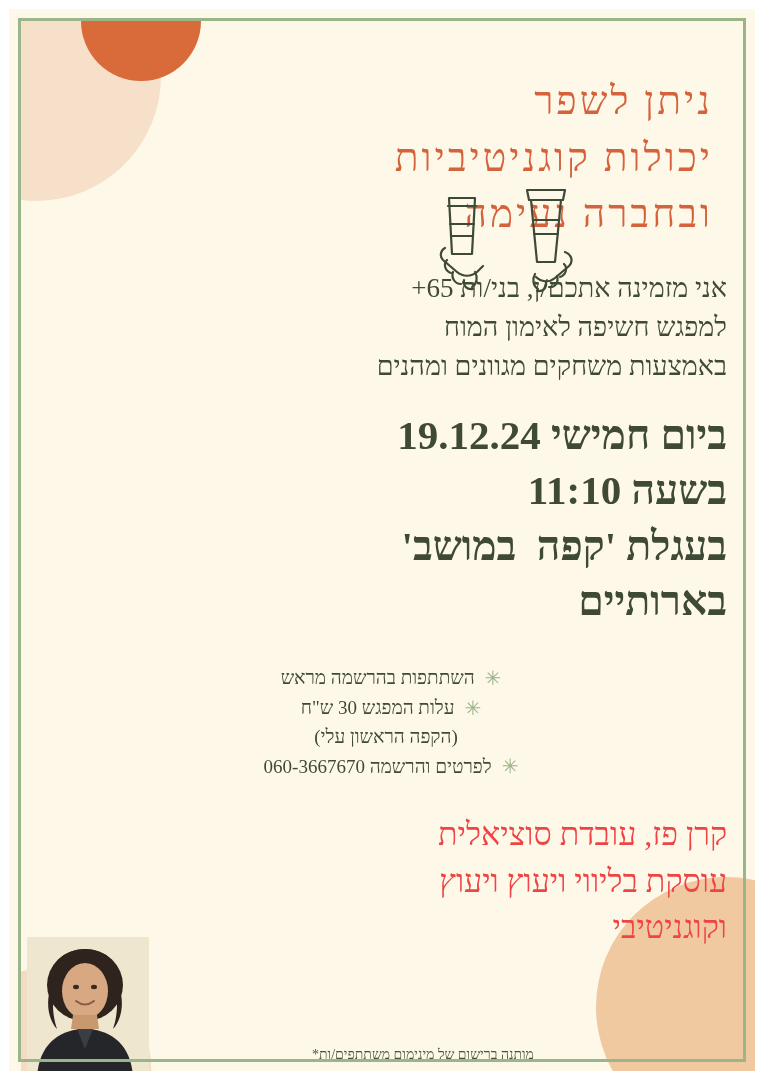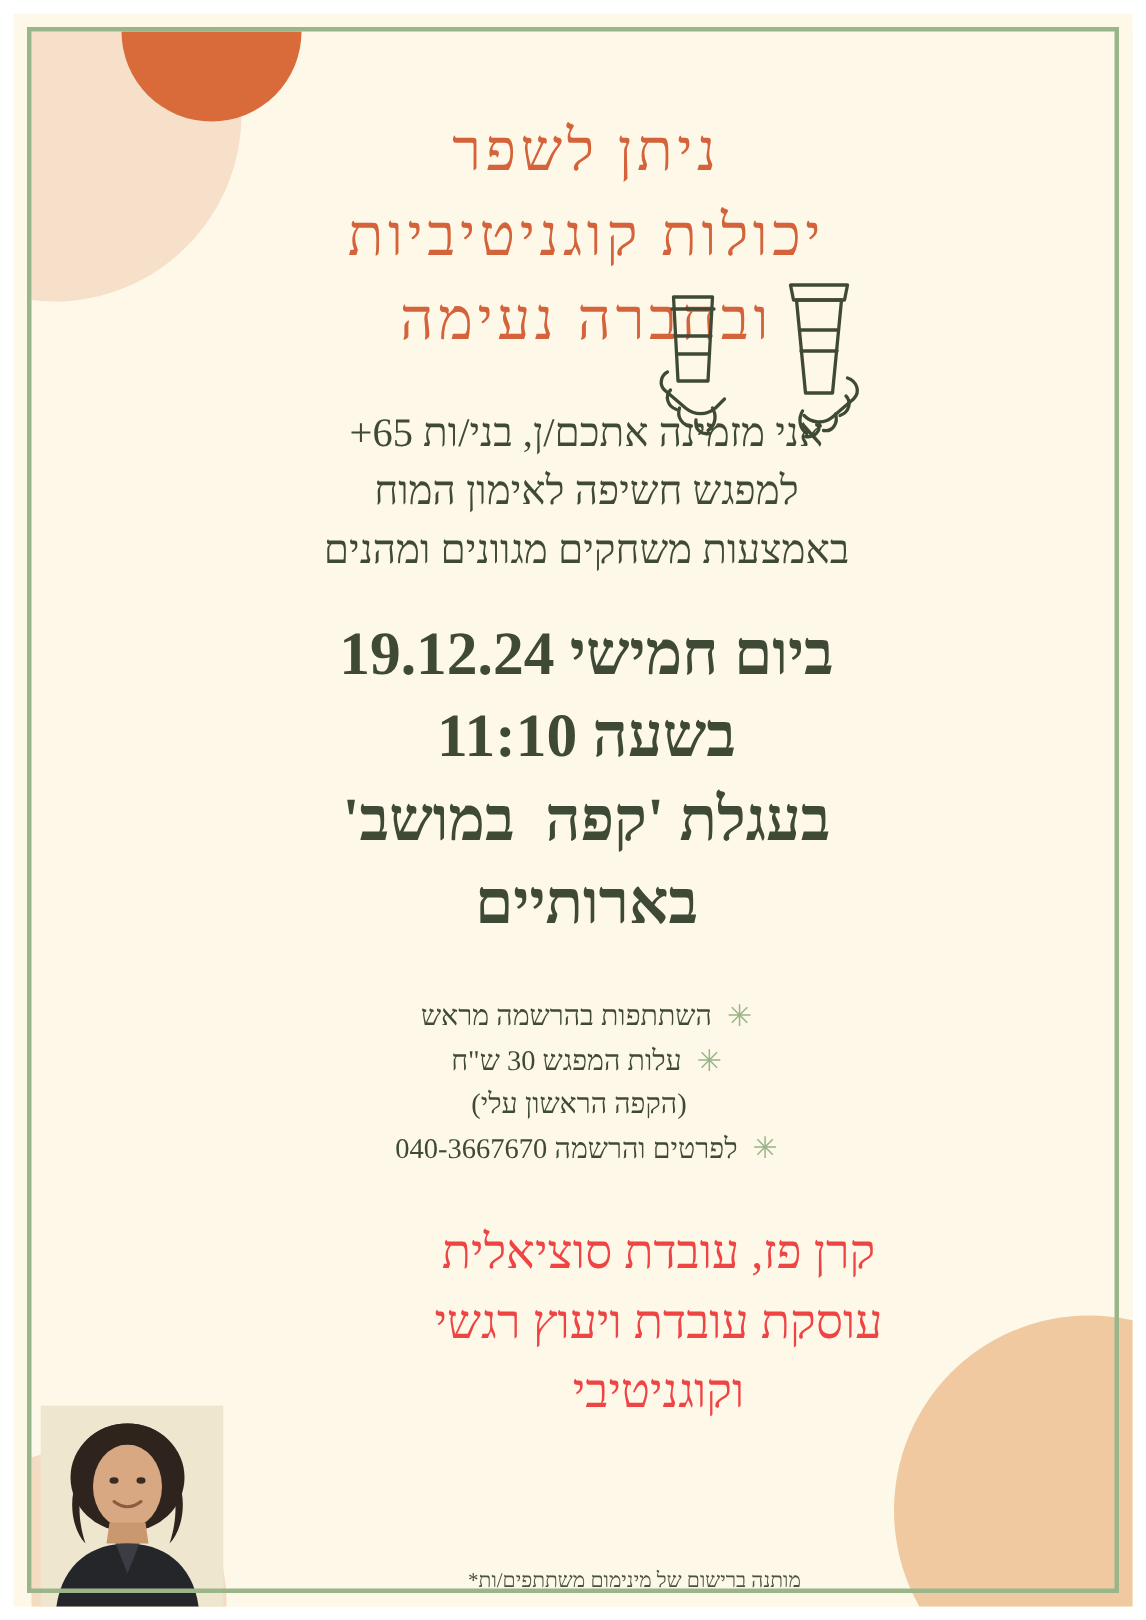--- a/index.html
+++ b/index.html
@@ -47,21 +47,21 @@
     position:absolute;right:-95px;bottom:-60px;
     width:260px;height:260px;border-radius:50%;
     background:#f0c9a0;
   }
   .blob-bottom-left{
     position:absolute;left:-70px;bottom:-90px;
     width:200px;height:200px;border-radius:50%;
     background:#f3dcc2;
   }
 
-  .content{position:relative;z-index:3;direction:rtl;text-align:center;}
+  .content{position:relative;z-index:3;direction:rtl;text-align:right;}
 
   .headline{
     margin-top:52px;
     color:#d4623a;
     font-size:39px;
     line-height:1.45;
     letter-spacing:3px;
     font-weight:400;
     padding:0 48px;
   }
@@ -198,27 +198,27 @@
         <div class="note-row">
           <span class="star">✳</span>
           <span>עלות המפגש 30 ש"ח</span>
         </div>
         <div class="note-row note-plain">
           <span class="star"></span>
           <span>(הקפה הראשון עלי)</span>
         </div>
         <div class="note-row">
           <span class="star">✳</span>
-          <span>לפרטים והרשמה 040-3667670</span>
+          <span>לפרטים והרשמה 060-3667670</span>
         </div>
       </div>
 
       <div class="signature">
         <div>קרן פז, עובדת סוציאלית</div>
-        <div>עוסקת עובדת ויעוץ רגשי</div>
+        <div>עוסקת בליווי ויעוץ ויעוץ</div>
         <div>וקוגניטיבי</div>
       </div>
 
     </div>
 
     <svg class="portrait" viewBox="0 0 122 140">
       <defs>
         <clipPath id="pclip">
             <rect x="0" y="0" width="122" height="140"></rect>
           </clipPath>

